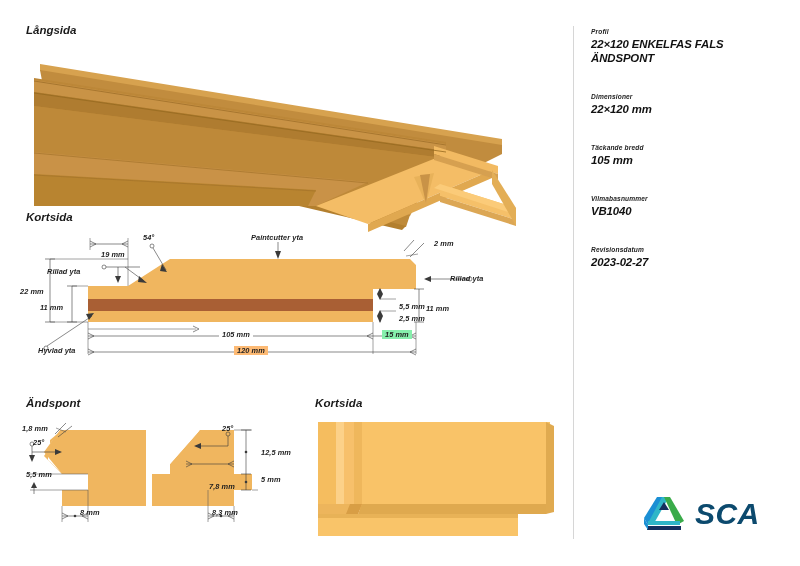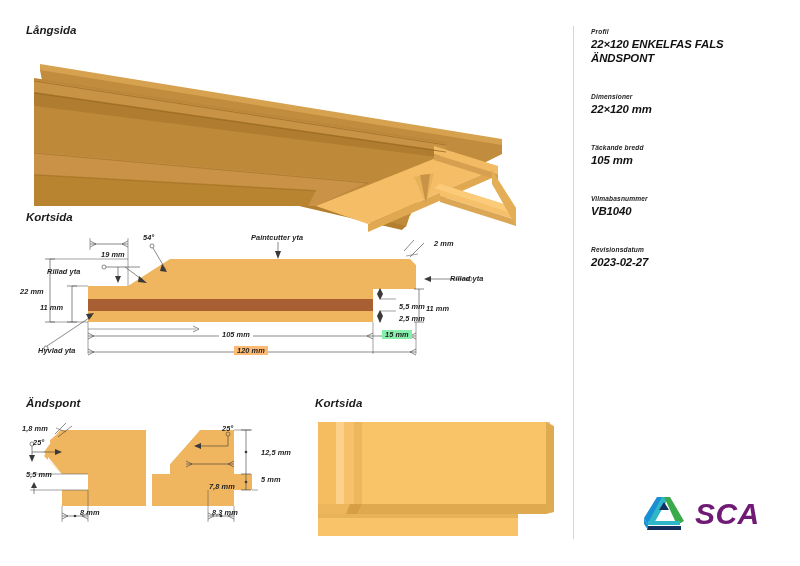--- a/index.html
+++ b/index.html
@@ -37,21 +37,21 @@
     letter-spacing:-.1px;margin:0;
   }
   .info-block{margin-bottom:27px;}
   #info-profil{}
 
   
   #logo{left:643px;top:492px;width:140px;height:46px;}
   #logo-mark{position:absolute;left:0;top:2px;width:42px;height:40px;}
   #logo-word{
     position:absolute;left:52px;top:5px;
-    font-size:30px;font-weight:700;color:#701a75;letter-spacing:.4px;
+    font-size:30px;font-weight:700;color:#0c4a6e;letter-spacing:.4px;
     line-height:34px;
   }
 
   
   svg{display:block;overflow:visible;}
   .wood-light{fill:#F0B65F;}
   .wood-stripe{fill:#A95F34;}
   .dim-line{stroke:#3a3a3a;stroke-width:.6;fill:none;}
   .dim-thin{stroke:#555;stroke-width:.55;fill:none;}
   .lead{stroke:#3a3a3a;stroke-width:.6;fill:none;}

